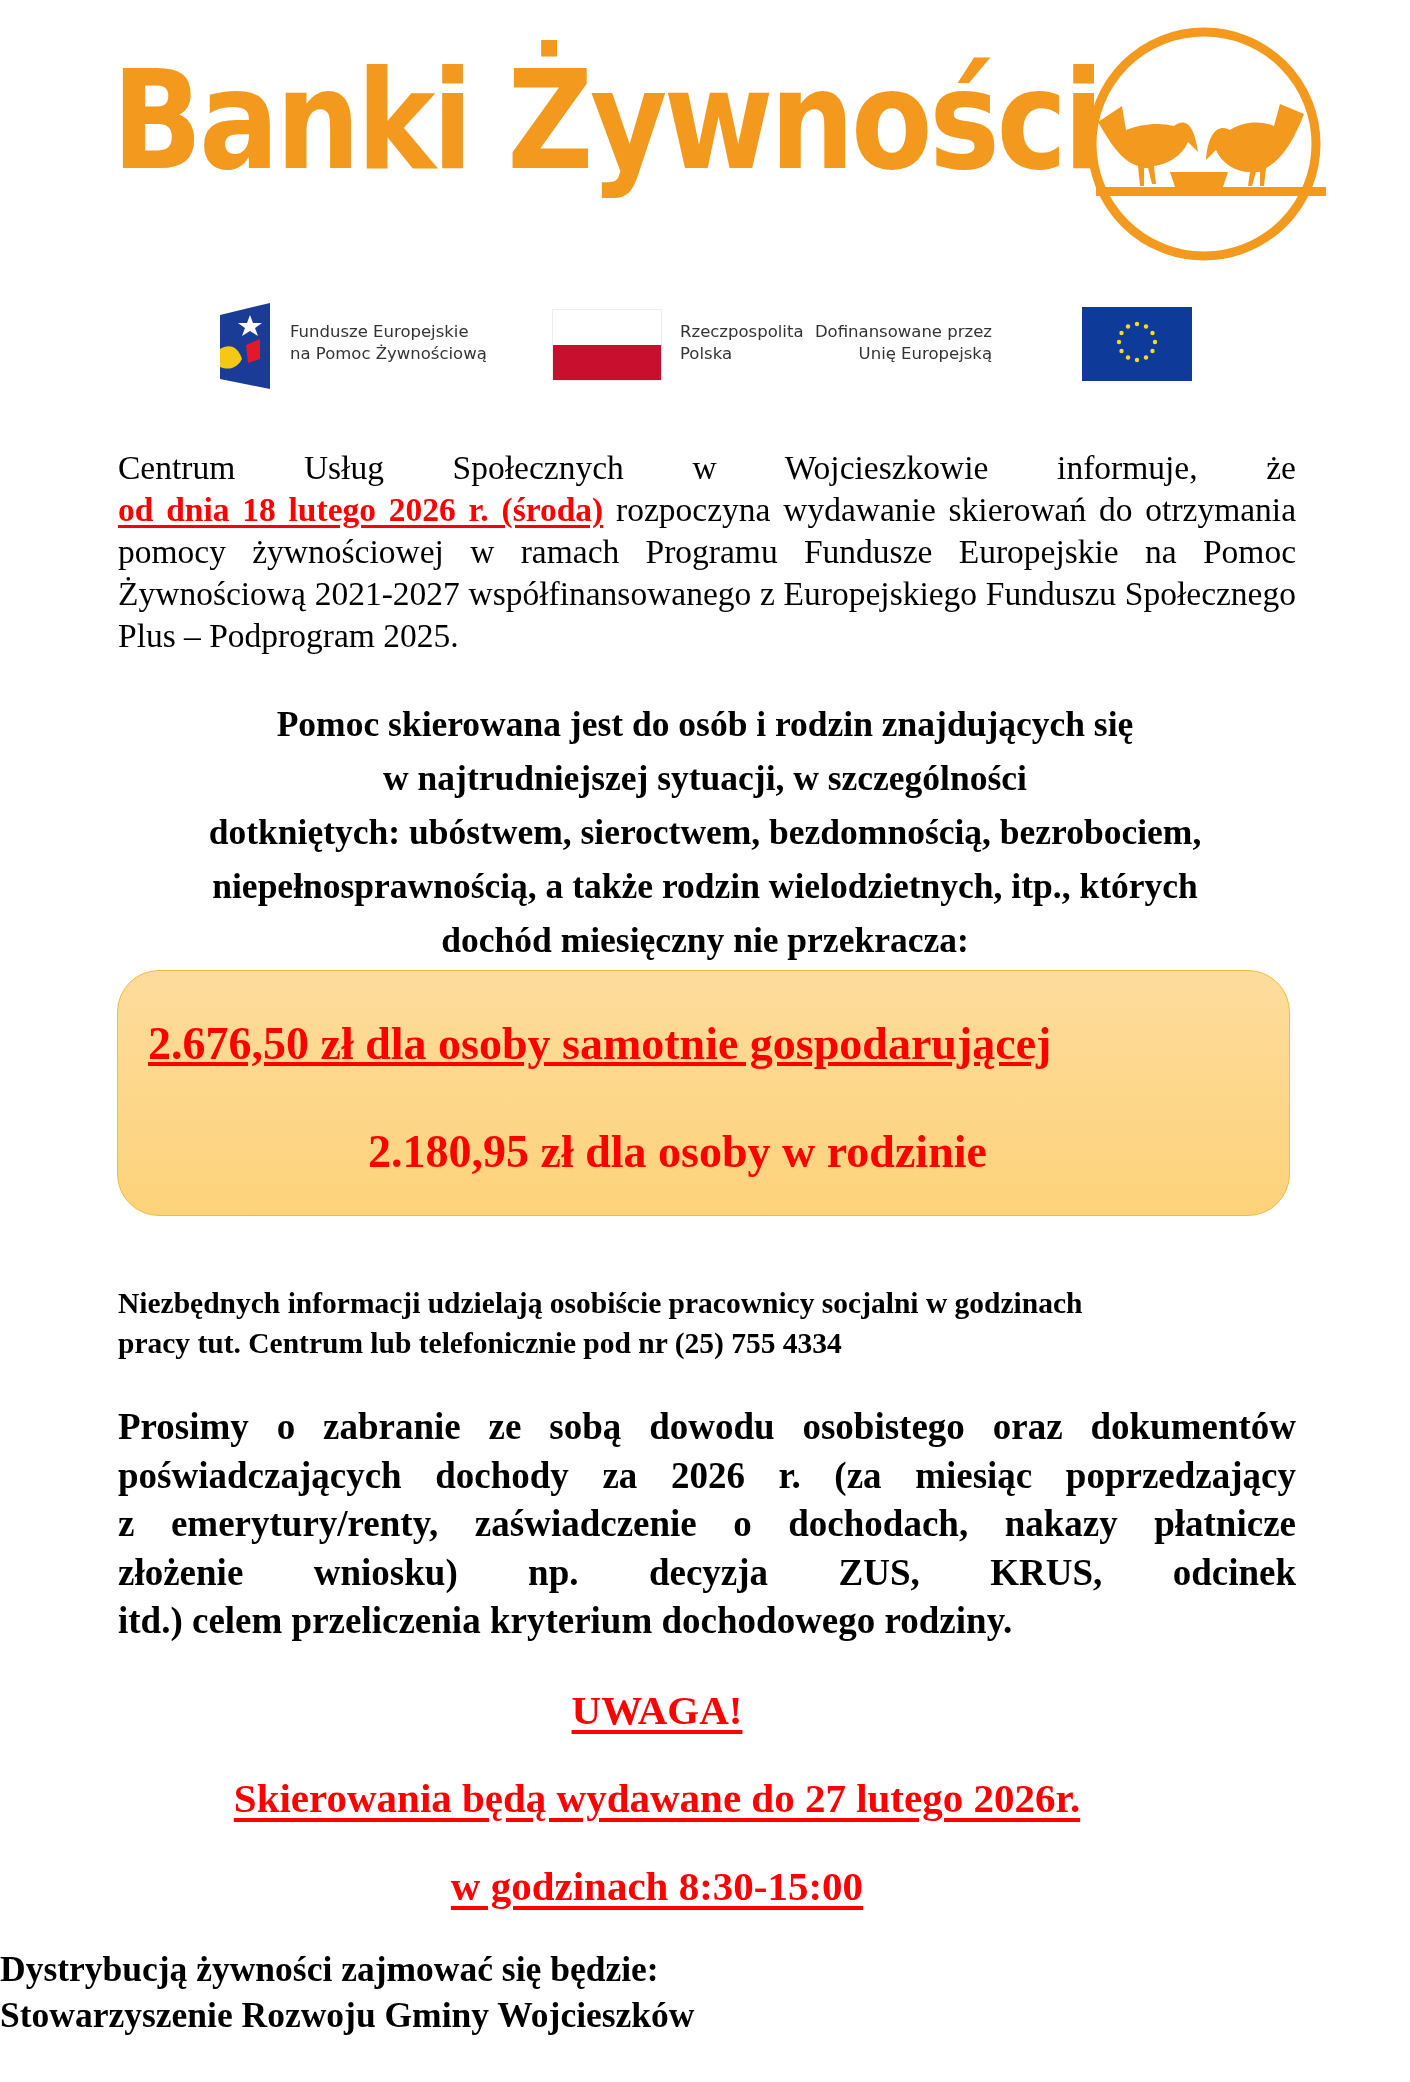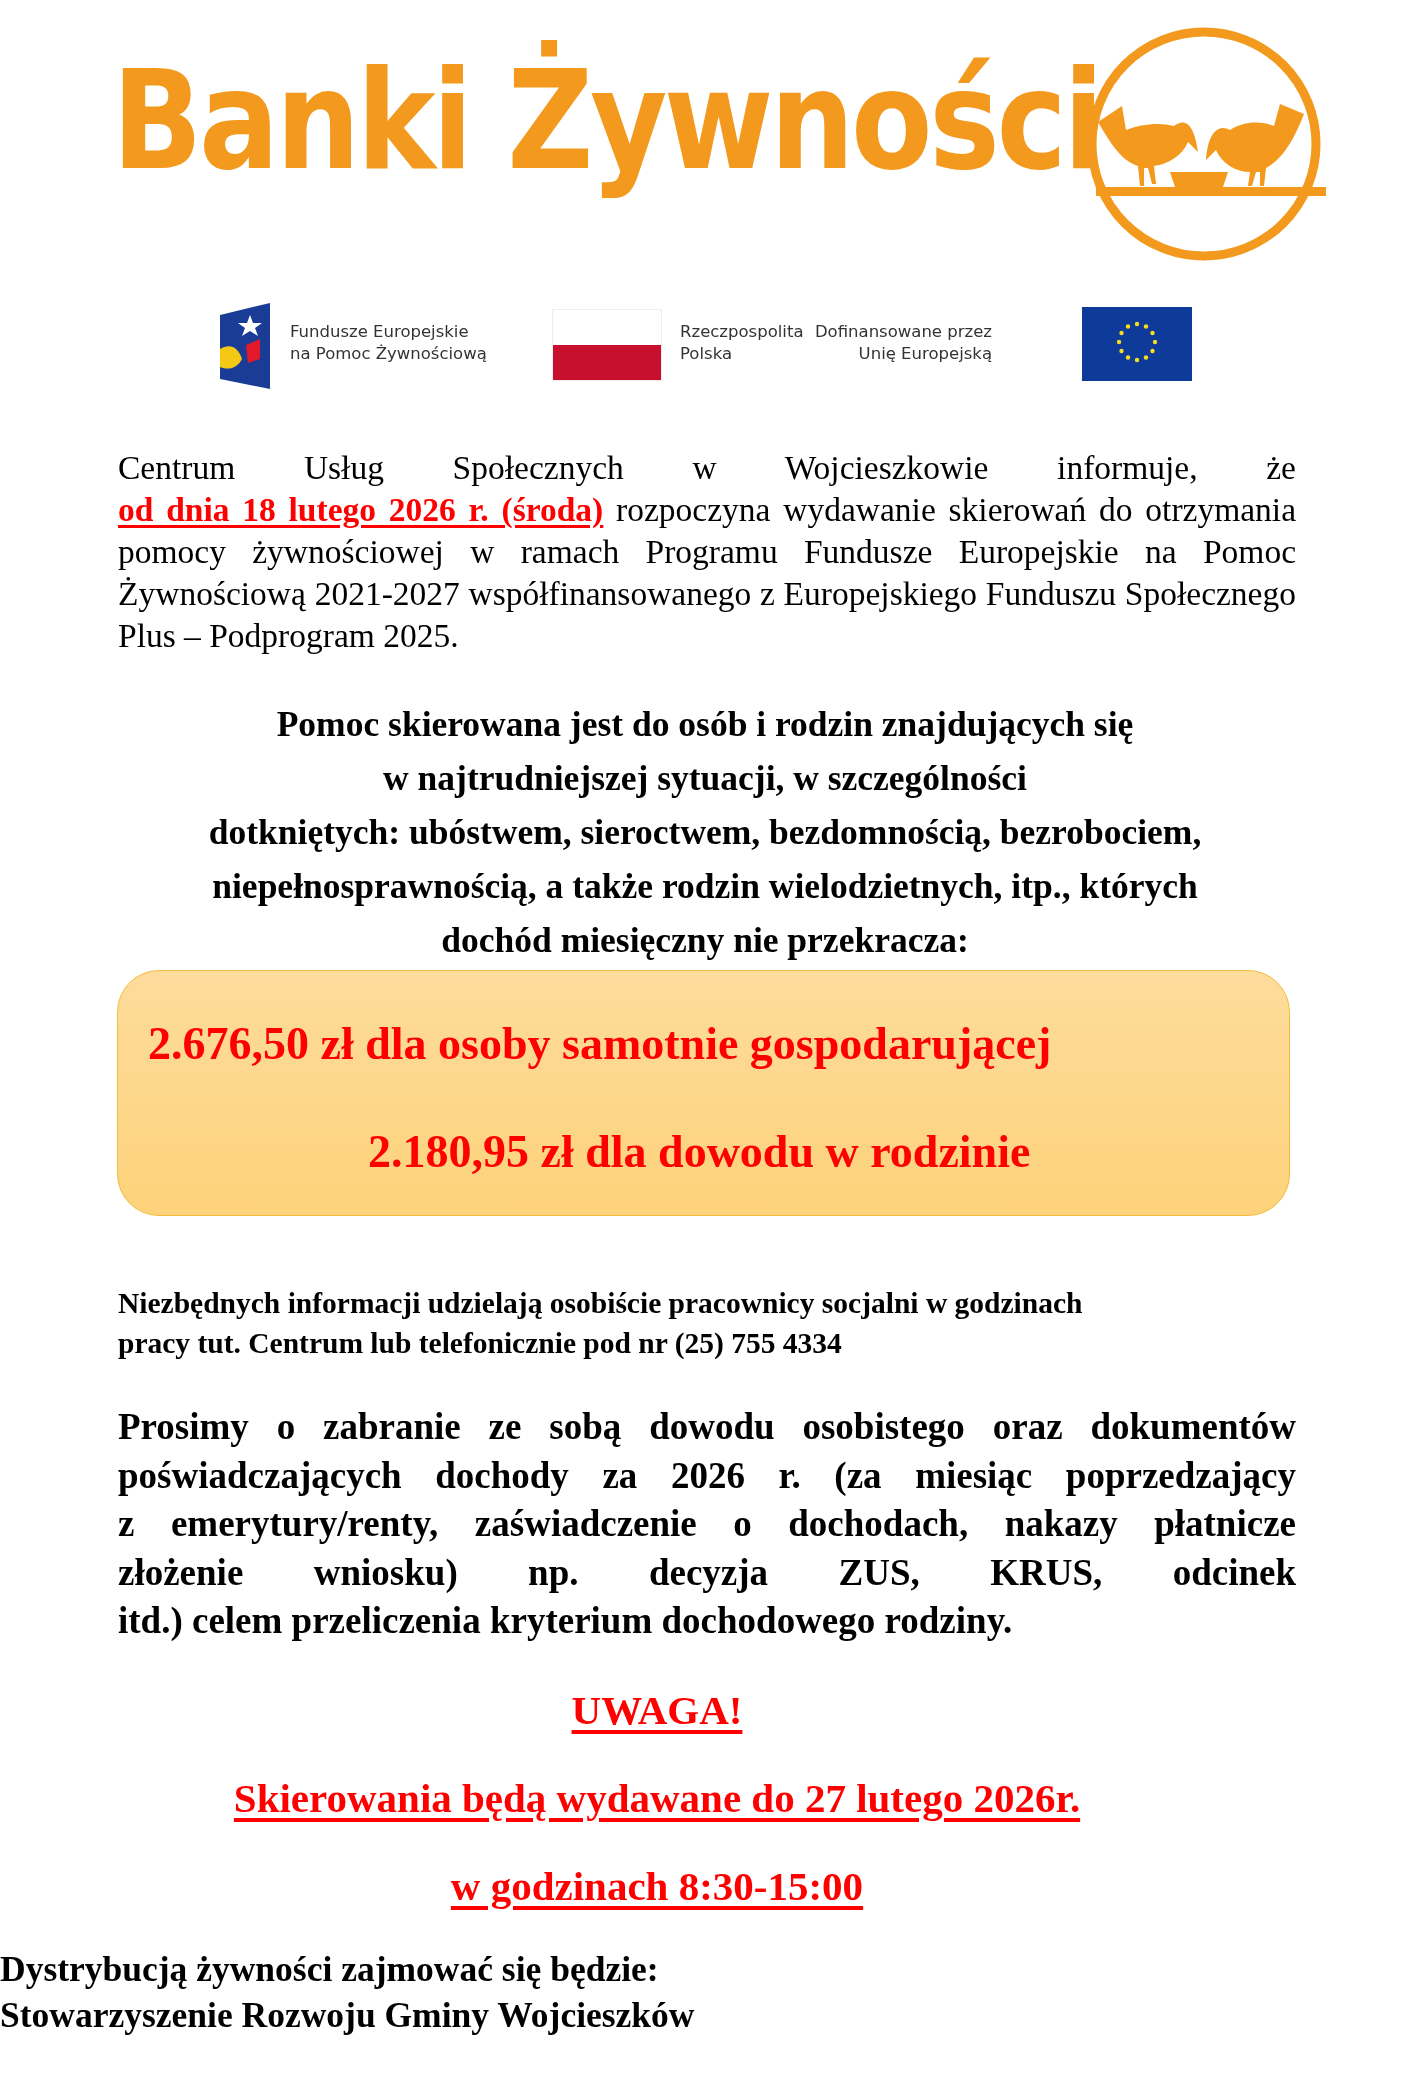--- a/index.html
+++ b/index.html
@@ -53,21 +53,21 @@
       left: 117px; top: 970px; width: 1173px; height: 246px;
       box-sizing: border-box;
       border: 1.5px solid #F2BC3C;
       border-radius: 42px;
       background: linear-gradient(#FDDC9C, #FDD27A);
     }
     .income-line {
       position: absolute; font-weight: bold; color: #FF0000;
       font-size: 46px; line-height: 1; white-space: nowrap;
     }
-    .income-1 { left: 30px; top: 50px; }
+    .income-1 { left: 30px; top: 50px; text-decoration: underline; }
     .income-2 { left: 250px; top: 158px; }
 
     .para3 {
       left: 118px; top: 1283px; width: 1180px;
       font-size: 29.5px; line-height: 40px; font-weight: bold;
     }
     .para3 span { display: block; white-space: nowrap; }
 
     .para4 {
       left: 118px; top: 1403px; width: 1178px;
@@ -167,21 +167,21 @@
 <div class="abs serif para2">
   <span>Pomoc skierowana jest do osób i rodzin znajdujących się</span>
   <span>w najtrudniejszej sytuacji, w szczególności</span>
   <span>dotkniętych: ubóstwem, sieroctwem, bezdomnością, bezrobociem,</span>
   <span>niepełnosprawnością, a także rodzin wielodzietnych, itp., których</span>
   <span>dochód miesięczny nie przekracza:</span>
 </div>
 
 <div class="abs serif income-box">
   <div class="income-line income-1">2.676,50 zł dla osoby samotnie gospodarującej</div>
-  <div class="income-line income-2">2.180,95 zł dla dowodu w rodzinie</div>
+  <div class="income-line income-2">2.180,95 zł dla osoby w rodzinie</div>
 </div>
 
 <div class="abs serif para3">
   <span>Niezbędnych informacji udzielają osobiście pracownicy socjalni w godzinach</span>
   <span>pracy tut. Centrum lub telefonicznie pod nr (25) 755 4334</span>
 </div>
 
 <div class="abs serif para4">
   <span>Prosimy o zabranie ze sobą dowodu osobistego oraz dokumentów</span>
   <span>poświadczających dochody za 2026 r. (za miesiąc poprzedzający</span>

